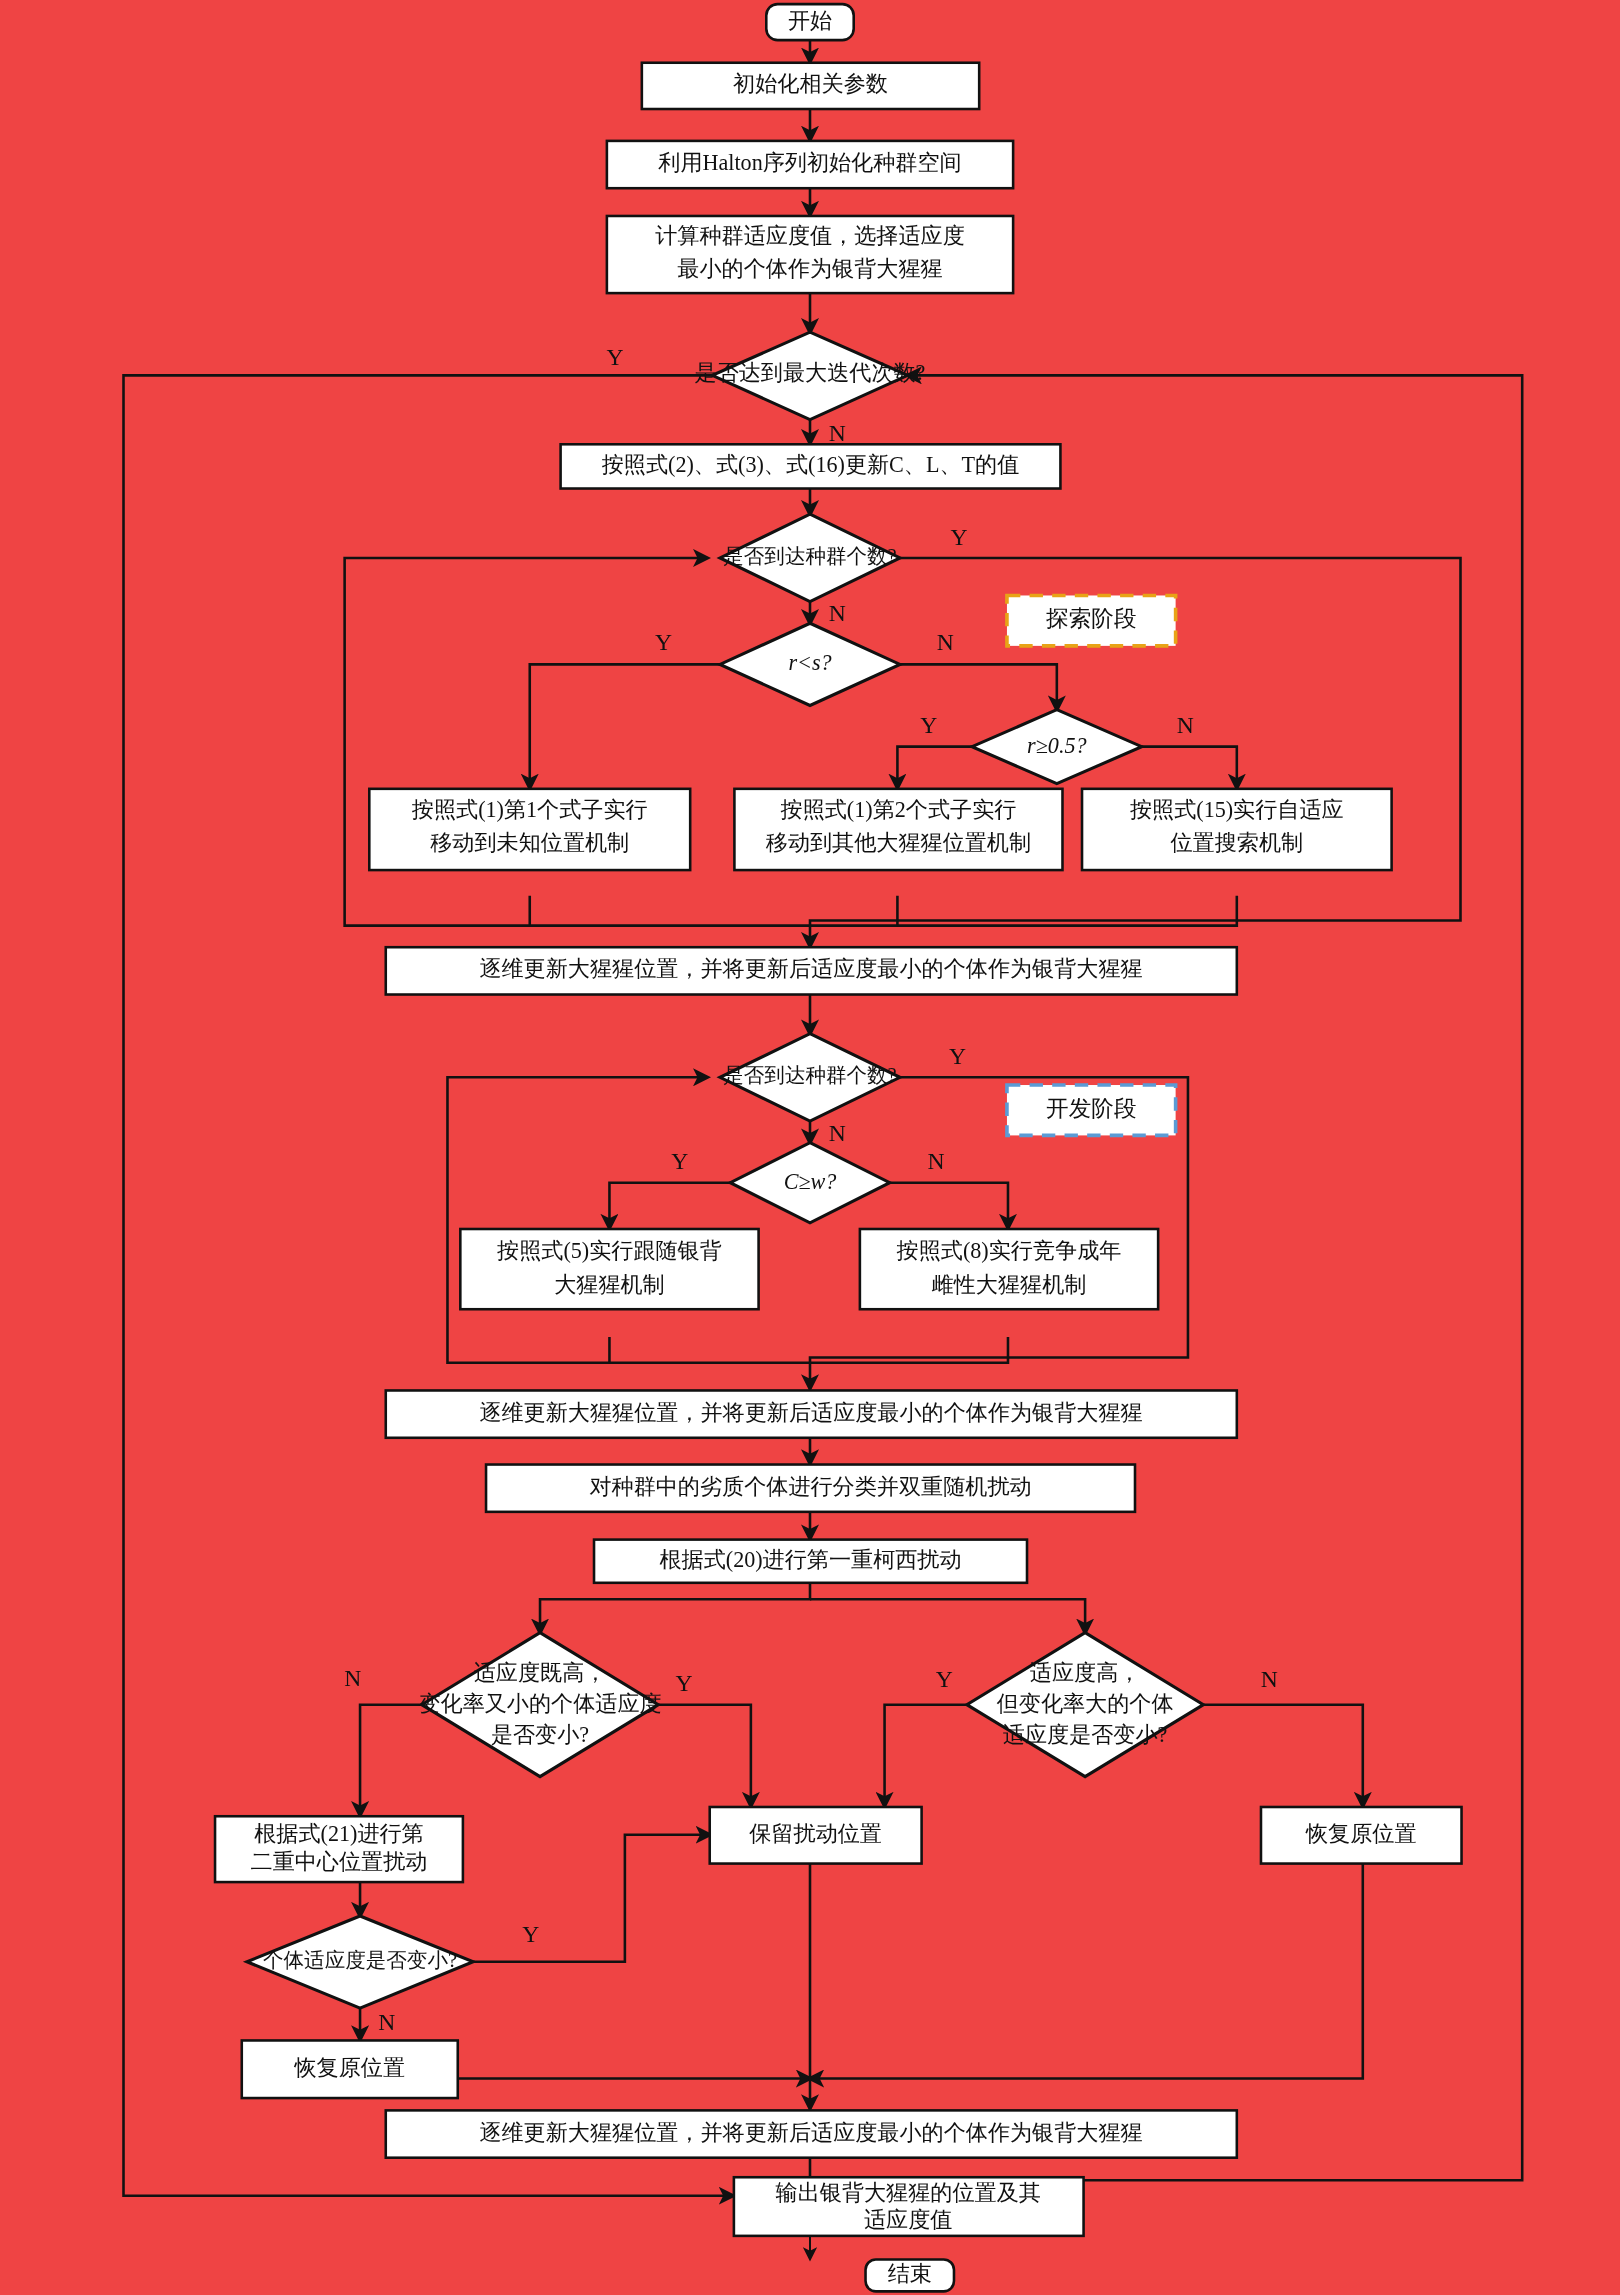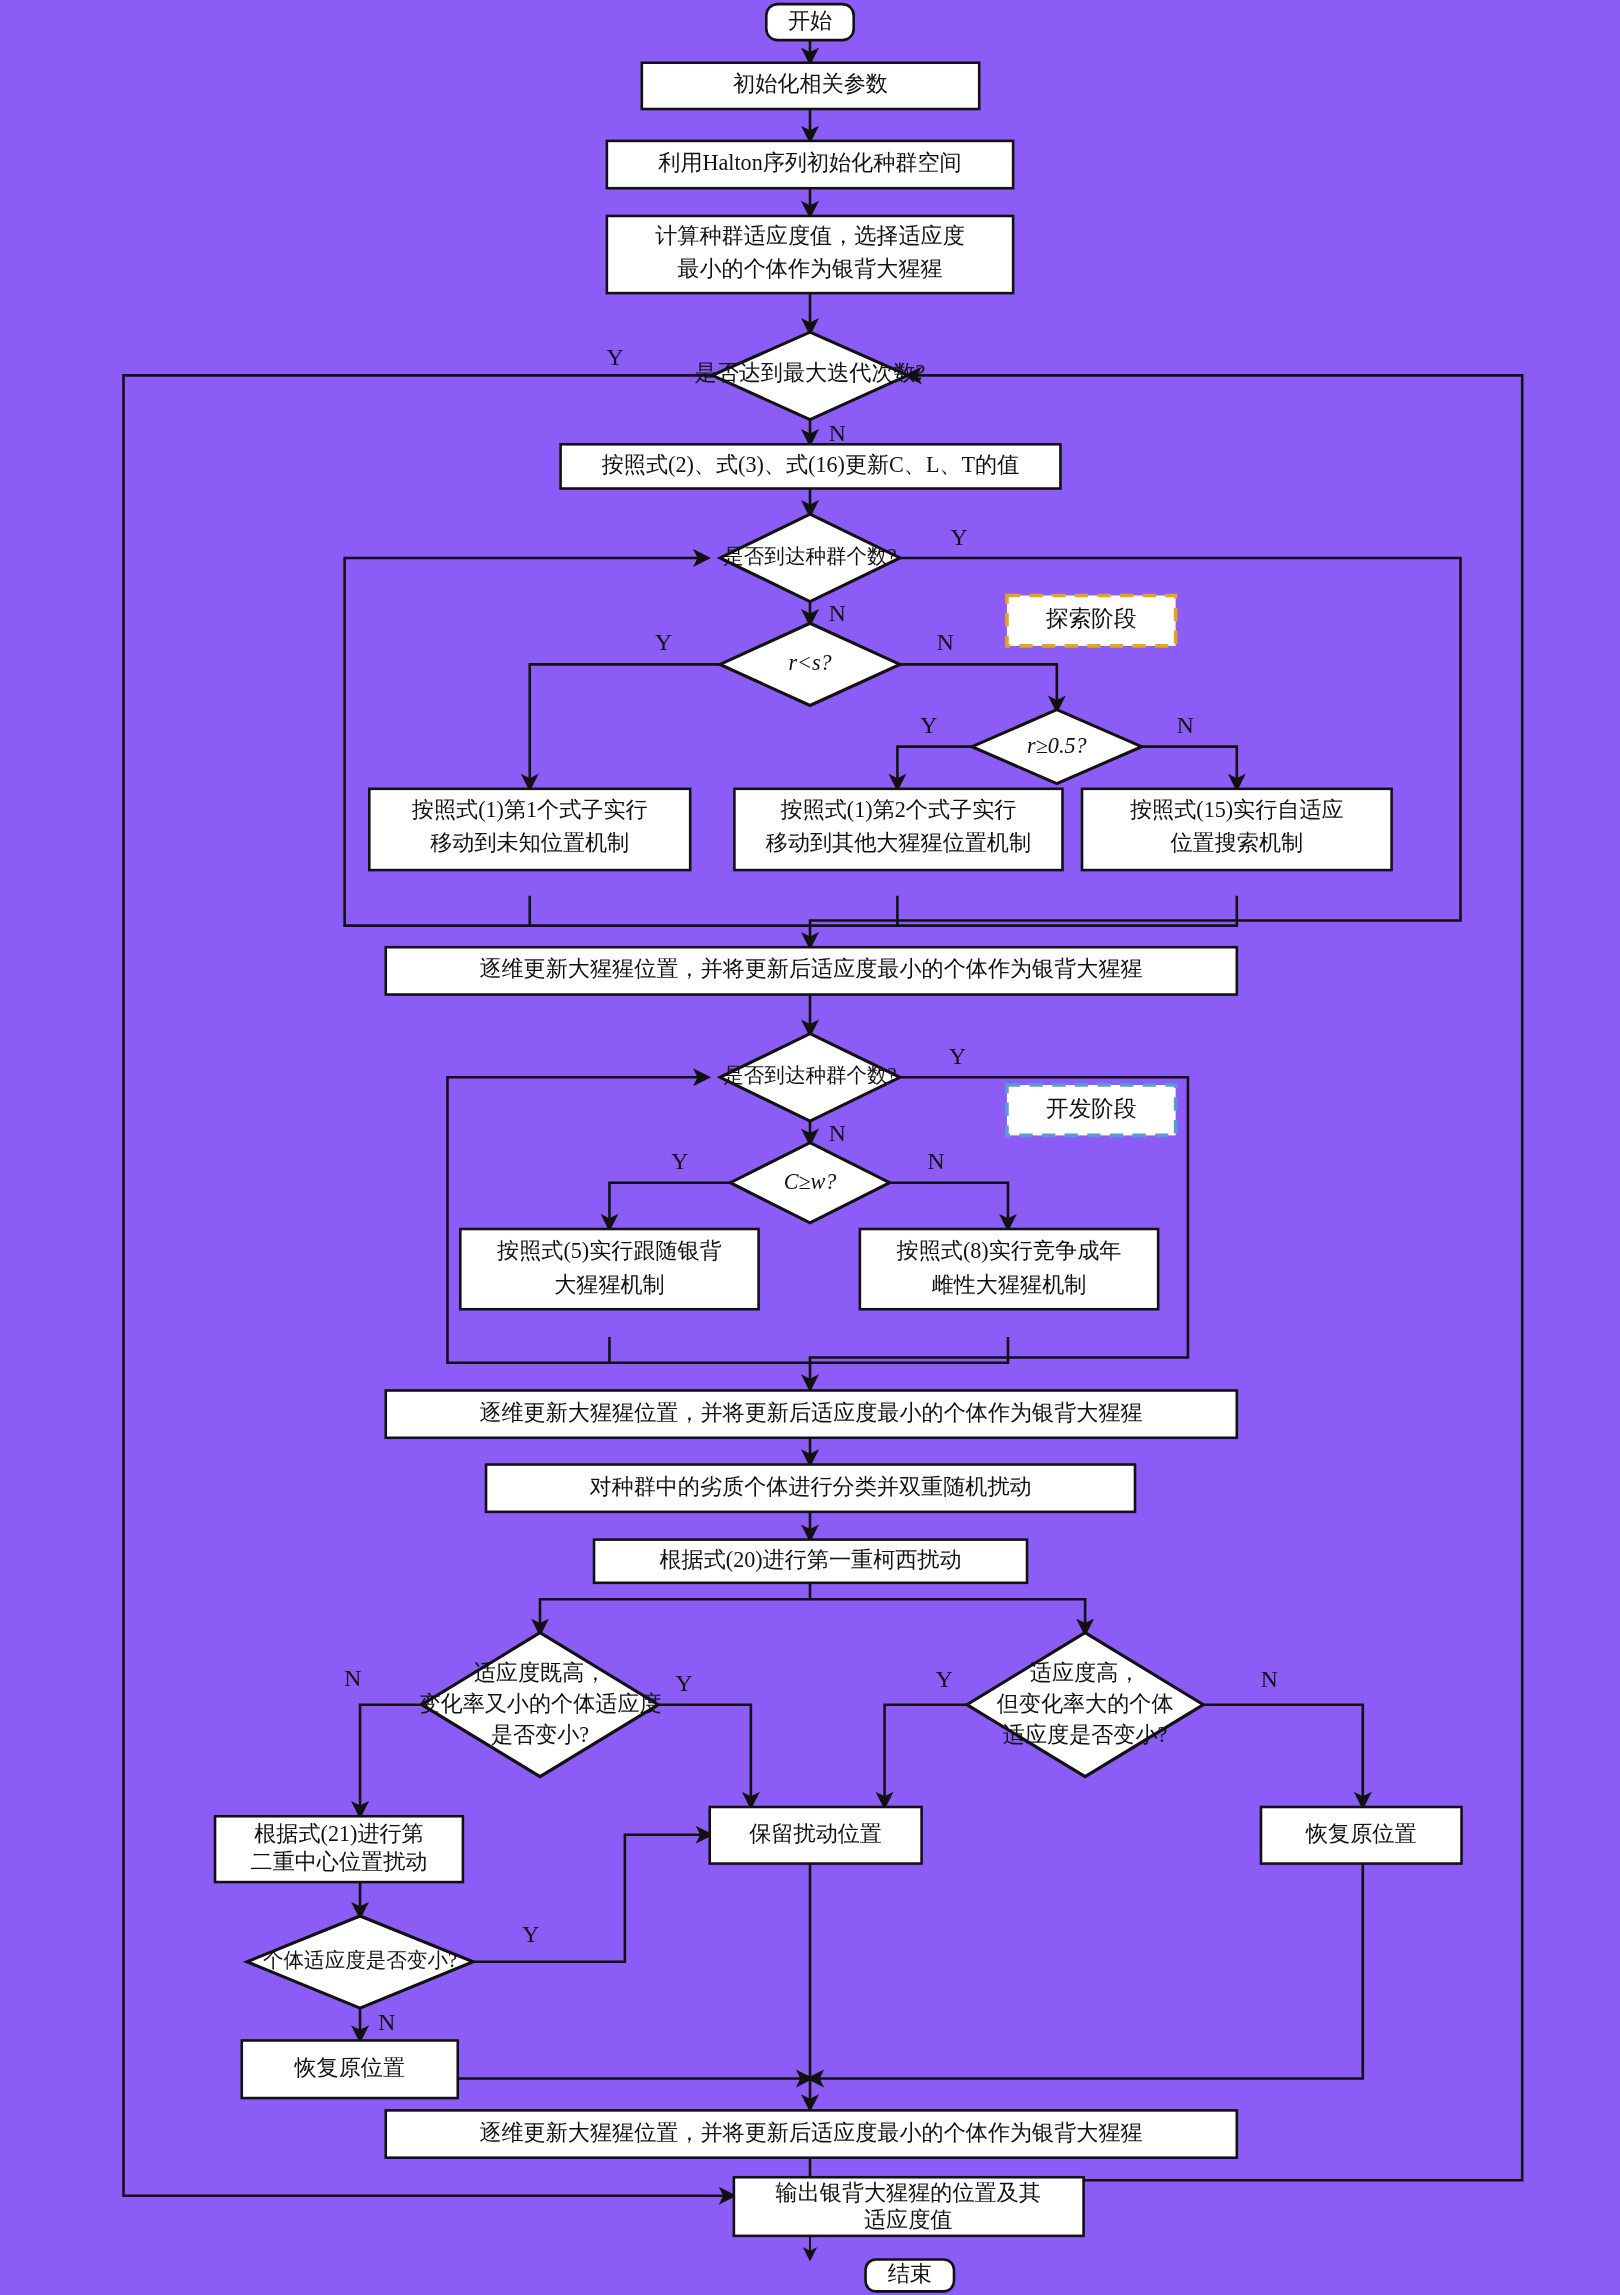--- a/index.html
+++ b/index.html
@@ -4,21 +4,21 @@
 <style>
   html, body {
     margin: 0;
     padding: 0;
     background: #ffffff;
   }
   #chart-root {
     position: relative;
     width: 1620px;
     height: 2295px;
-    background: #8b5cf6;
+    background: #ef4444;
     font-family: "Liberation Serif", "DejaVu Serif", serif;
   }
   svg#flow {
     position: absolute;
     top: 0; left: 0;
     width: 1620px;
     height: 2295px;
     display: block;
   }
   .node-box {

